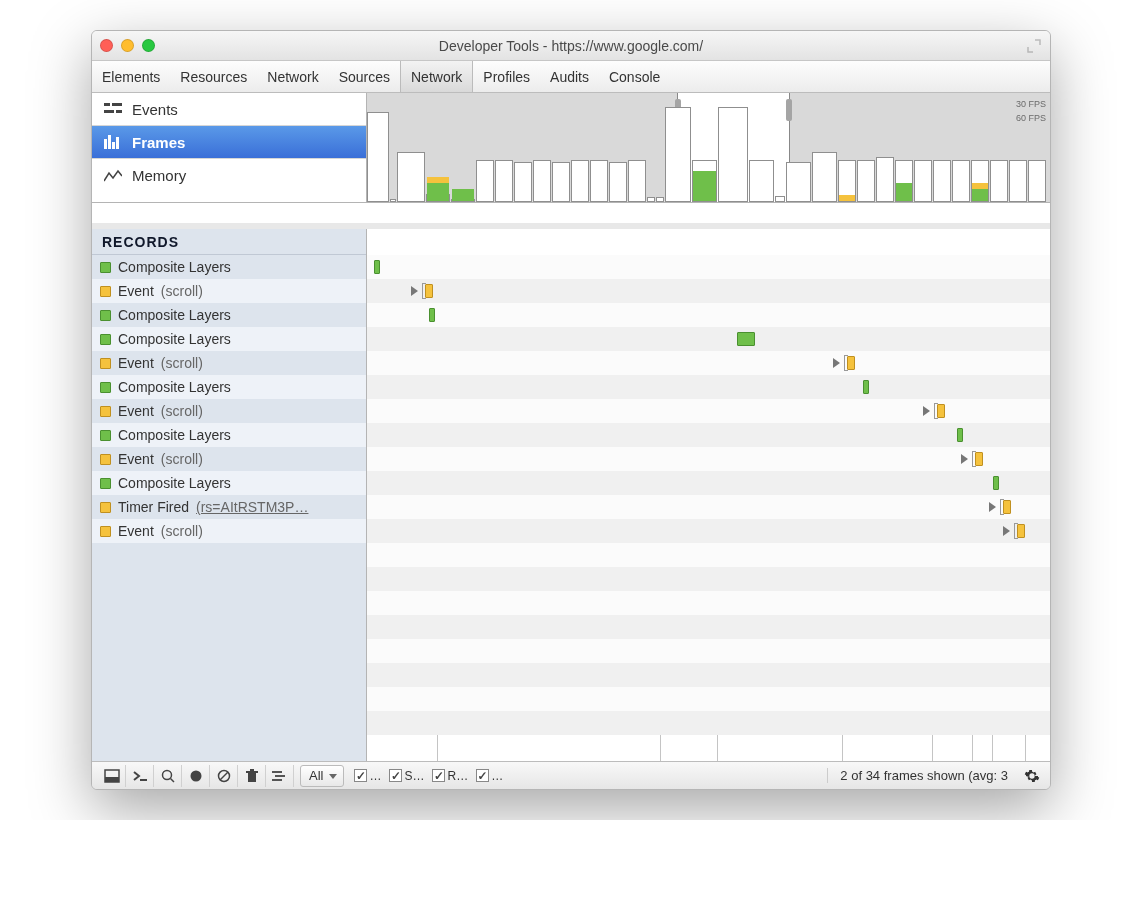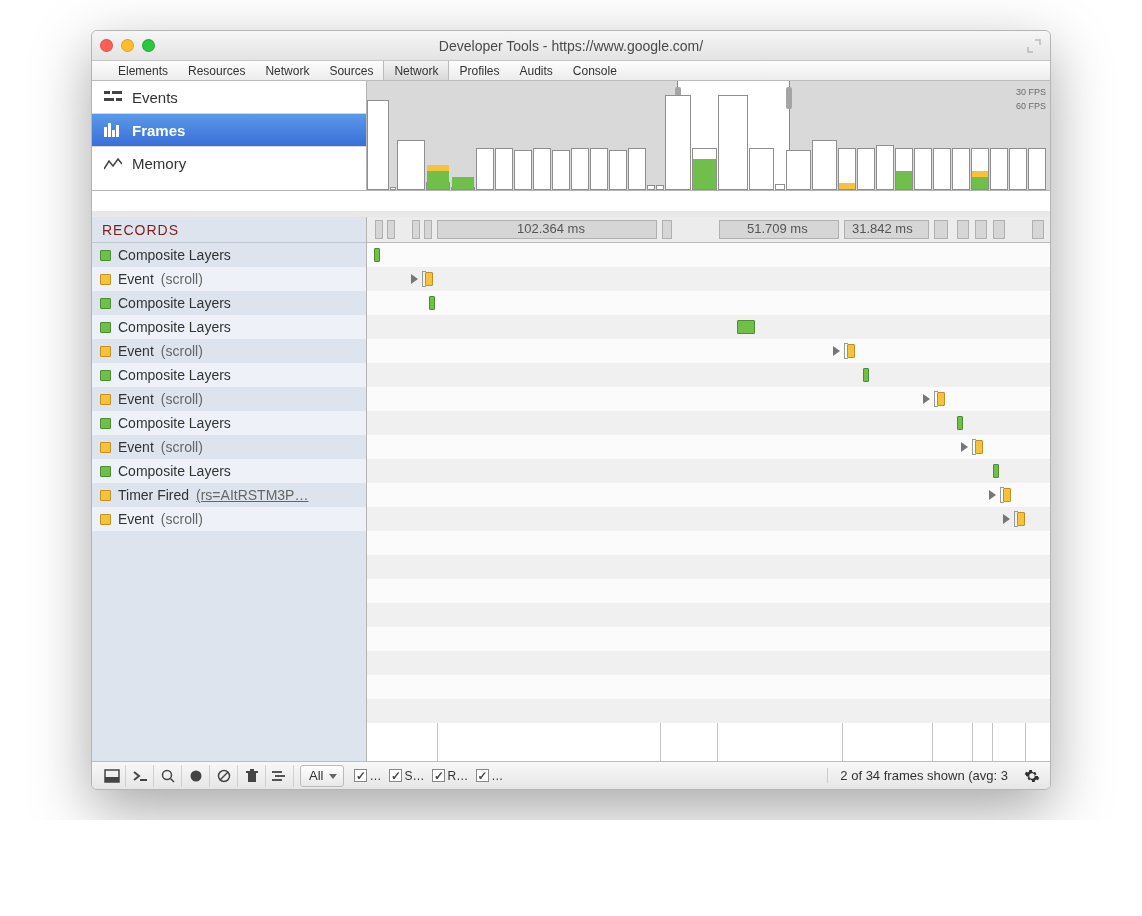--- a/index.html
+++ b/index.html
@@ -4,42 +4,42 @@
 <style>
   * { box-sizing: border-box; margin: 0; padding: 0; }
   body { font-family: "Lucida Grande", "Helvetica Neue", Arial, sans-serif; font-size: 13px; background: #fff; color: #333; }
   .window { width: 960px; height: 760px; margin: 30px auto; border: 1px solid #b5b5b5; border-radius: 6px; box-shadow: 0 20px 60px rgba(0,0,0,0.35); overflow: hidden; display: flex; flex-direction: column; background:#ececec;}
   .titlebar { height: 30px; background: linear-gradient(#f6f6f6,#e3e3e3); display: flex; align-items: center; padding: 0 8px; border-bottom: 1px solid #c6c6c6; position: relative; }
   .traffic { display:flex; gap:8px; }
   .tl { width:13px; height:13px; border-radius:50%; border:1px solid rgba(0,0,0,0.15);}
   .tl.red{background:#ff5f57;} .tl.yel{background:#ffbd2e;} .tl.grn{background:#28c840;}
   .title { position:absolute; left:50%; transform:translateX(-50%); color:#4a4a4a; font-size:14px;}
   .expand-icon { margin-left:auto; width:16px; height:16px; opacity:0.5;}
-  .tabbar { height:20px; background:linear-gradient(#fdfdfd,#ececec); border-bottom:1px solid #bcbcbc; display:flex; align-items:stretch; padding:0 16px; font-size:12px; color:#333;}
+  .tabbar { height:32px; background:linear-gradient(#fdfdfd,#ececec); border-bottom:1px solid #bcbcbc; display:flex; align-items:stretch; padding:0 0; font-size:14px; color:#333;}
   .tab { padding:4px 10px; display:flex; align-items:center; cursor:default;}
   .tab.active { background:linear-gradient(#f3f3f3,#d9d9d9); border-left:1px solid #bbb; border-right:1px solid #bbb;}
   .content { flex:1; display:flex; flex-direction:column; min-height:0; background:#fff;gap:20px;}
   .upper { display:flex; height:110px; border-bottom:1px solid #b4b4b4;}
   .sidebar-upper { width:275px; border-right:1px solid #b4b4b4; display:flex; flex-direction:column;}
   .mode { height:33px; display:flex; align-items:center; gap:10px; padding:0 12px; font-size:15px; border-bottom:1px solid #d6d6d6;}
   .mode:last-child{border-bottom:none;}
   .mode.selected { background:linear-gradient(#5a99e8,#3a6fd8); color:#fff; font-weight:bold;}
   .mode .icon { width:18px; display:flex; justify-content:center;}
   .overview { flex:1; position:relative; background:#d9d9d9; overflow:hidden;}
   .fps-lines { position:absolute; right:4px; top:4px; font-size:9px; color:#6a6a6a; text-align:right; line-height:14px;}
   .fps-lines div { white-space:nowrap;}
   .ov-bars { position:absolute; left:0; right:0; bottom:0; height:100%; display:flex; align-items:flex-end;}
   .ov-bar { flex:0 0 auto; margin-right:1px; border:1px solid #8f8f8f; background:#fff; position:relative;}
   .ov-bar .fill { position:absolute; left:0; right:0; bottom:0; }
   .ov-sel { position:absolute; top:0; bottom:0; background:#fff; border-left:1px solid #888; border-right:1px solid #888;}
   .ov-handle { position:absolute; top:6px; width:6px; height:22px; background:#a5a5a5; border-radius:2px;}
   
   .lower { flex:1; display:flex; min-height:0; border-top:6px solid #e8e8e8;}
   .records-pane { width:275px; background:#dde4ed; border-right:1px solid #b4b4b4; display:flex; flex-direction:column;}
-  .records-header { height:26px; display:flex; align-items:center; padding:0 10px; font-weight:normal; letter-spacing:1px; color:#7f1d1d; font-size:14px; border-bottom:1px solid #c0c8d4; background:#dde4ed;}
+  .records-header { height:26px; display:flex; align-items:center; padding:0 10px; font-weight:bold; letter-spacing:1px; color:#0f172a; font-size:14px; border-bottom:1px solid #c0c8d4; background:#dde4ed;}
   .records-list { flex:1; overflow:auto;}
   .rec-row { height:24px; display:flex; align-items:center; gap:7px; padding:0 8px; font-size:14px; color:#333;}
   .rec-row:nth-child(even){ background:#eef2f8;}
   .rec-row:nth-child(odd){ background:#dde4ed;}
   .sq { width:11px; height:11px; flex:0 0 11px; border-radius:1px;}
   .sq.green{ background:#6fbf4a; border:1px solid #4a9030;}
   .sq.yellow{ background:#f5c23d; border:1px solid #c09020;}
   .detail { color:#666;}
   .underline { text-decoration: underline;}
   
@@ -250,38 +250,20 @@
               <span class="detail underline"> (rs=AItRSTM3P…</span>
             </div>
             <div class="rec-row">
               <div class="sq yellow"></div>
               <span>Event</span>
               <span class="detail"> (scroll)</span>
             </div>
           </div>
       </div>
       <div class="timeline-pane">
-        <div class="timeline-header">
-          <div class="frame-block" style="left:8px; width:8px;"></div>
-          <div class="frame-block" style="left:20px; width:8px;"></div>
-          <div class="frame-block" style="left:45px; width:8px;"></div>
-          <div class="frame-block" style="left:57px; width:8px;"></div>
-          <div class="frame-block" style="left:70px; width:220px;"></div>
-          <div class="frame-label" style="left:150px;">102.364 ms</div>
-          <div class="frame-block" style="left:295px; width:10px;"></div>
-          <div class="frame-block" style="left:352px; width:120px;"></div>
-          <div class="frame-label" style="left:380px;">51.709 ms</div>
-          <div class="frame-block" style="left:477px; width:85px;"></div>
-          <div class="frame-label" style="left:485px;">31.842 ms</div>
-          <div class="frame-block" style="left:567px; width:14px;"></div>
-          <div class="frame-block" style="left:590px; width:12px;"></div>
-          <div class="frame-block" style="left:608px; width:12px;"></div>
-          <div class="frame-block" style="left:626px; width:12px;"></div>
-          <div class="frame-block" style="left:665px; width:12px;"></div>
-        </div>
         <div class="timeline-body" id="tlbody">
           <div class="vline" style="left:70px;"></div>
           <div class="vline" style="left:293px;"></div>
           <div class="vline" style="left:350px;"></div>
           <div class="vline" style="left:475px;"></div>
           <div class="vline" style="left:565px;"></div>
           <div class="vline" style="left:605px;"></div>
           <div class="vline" style="left:625px;"></div>
           <div class="vline" style="left:658px;"></div>
         <div class="tl-row" style="top: 0px;"></div>

